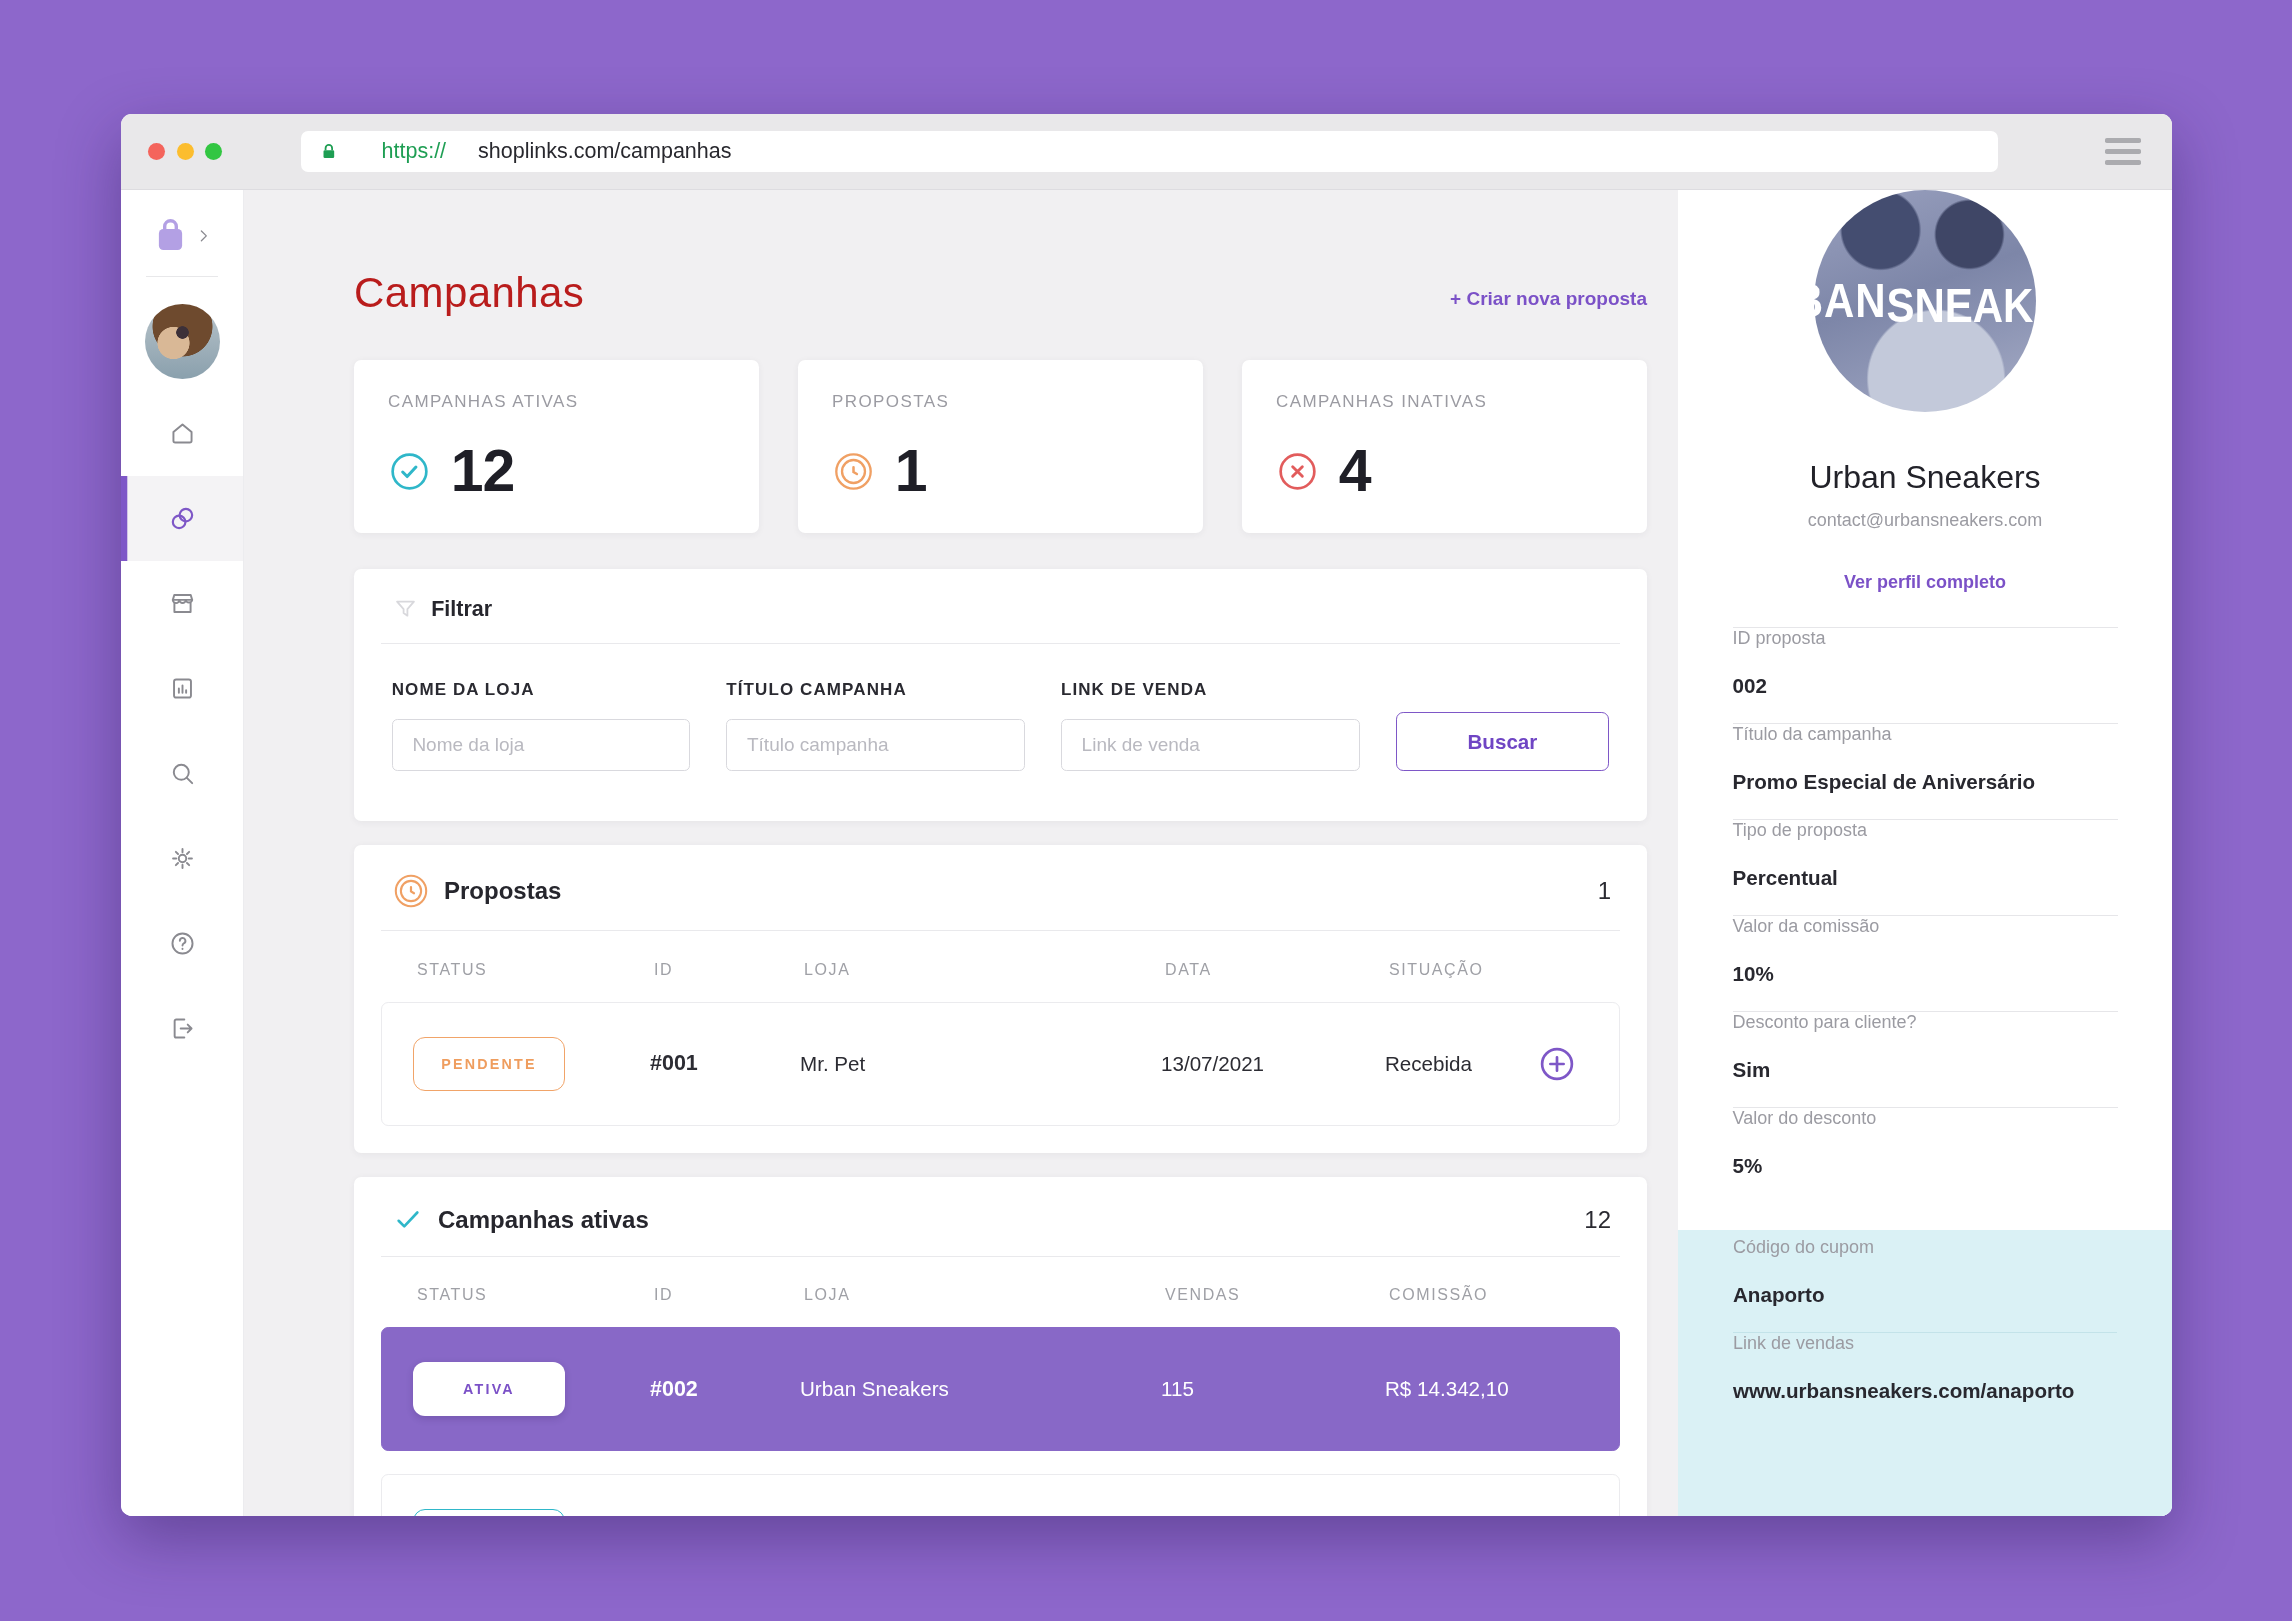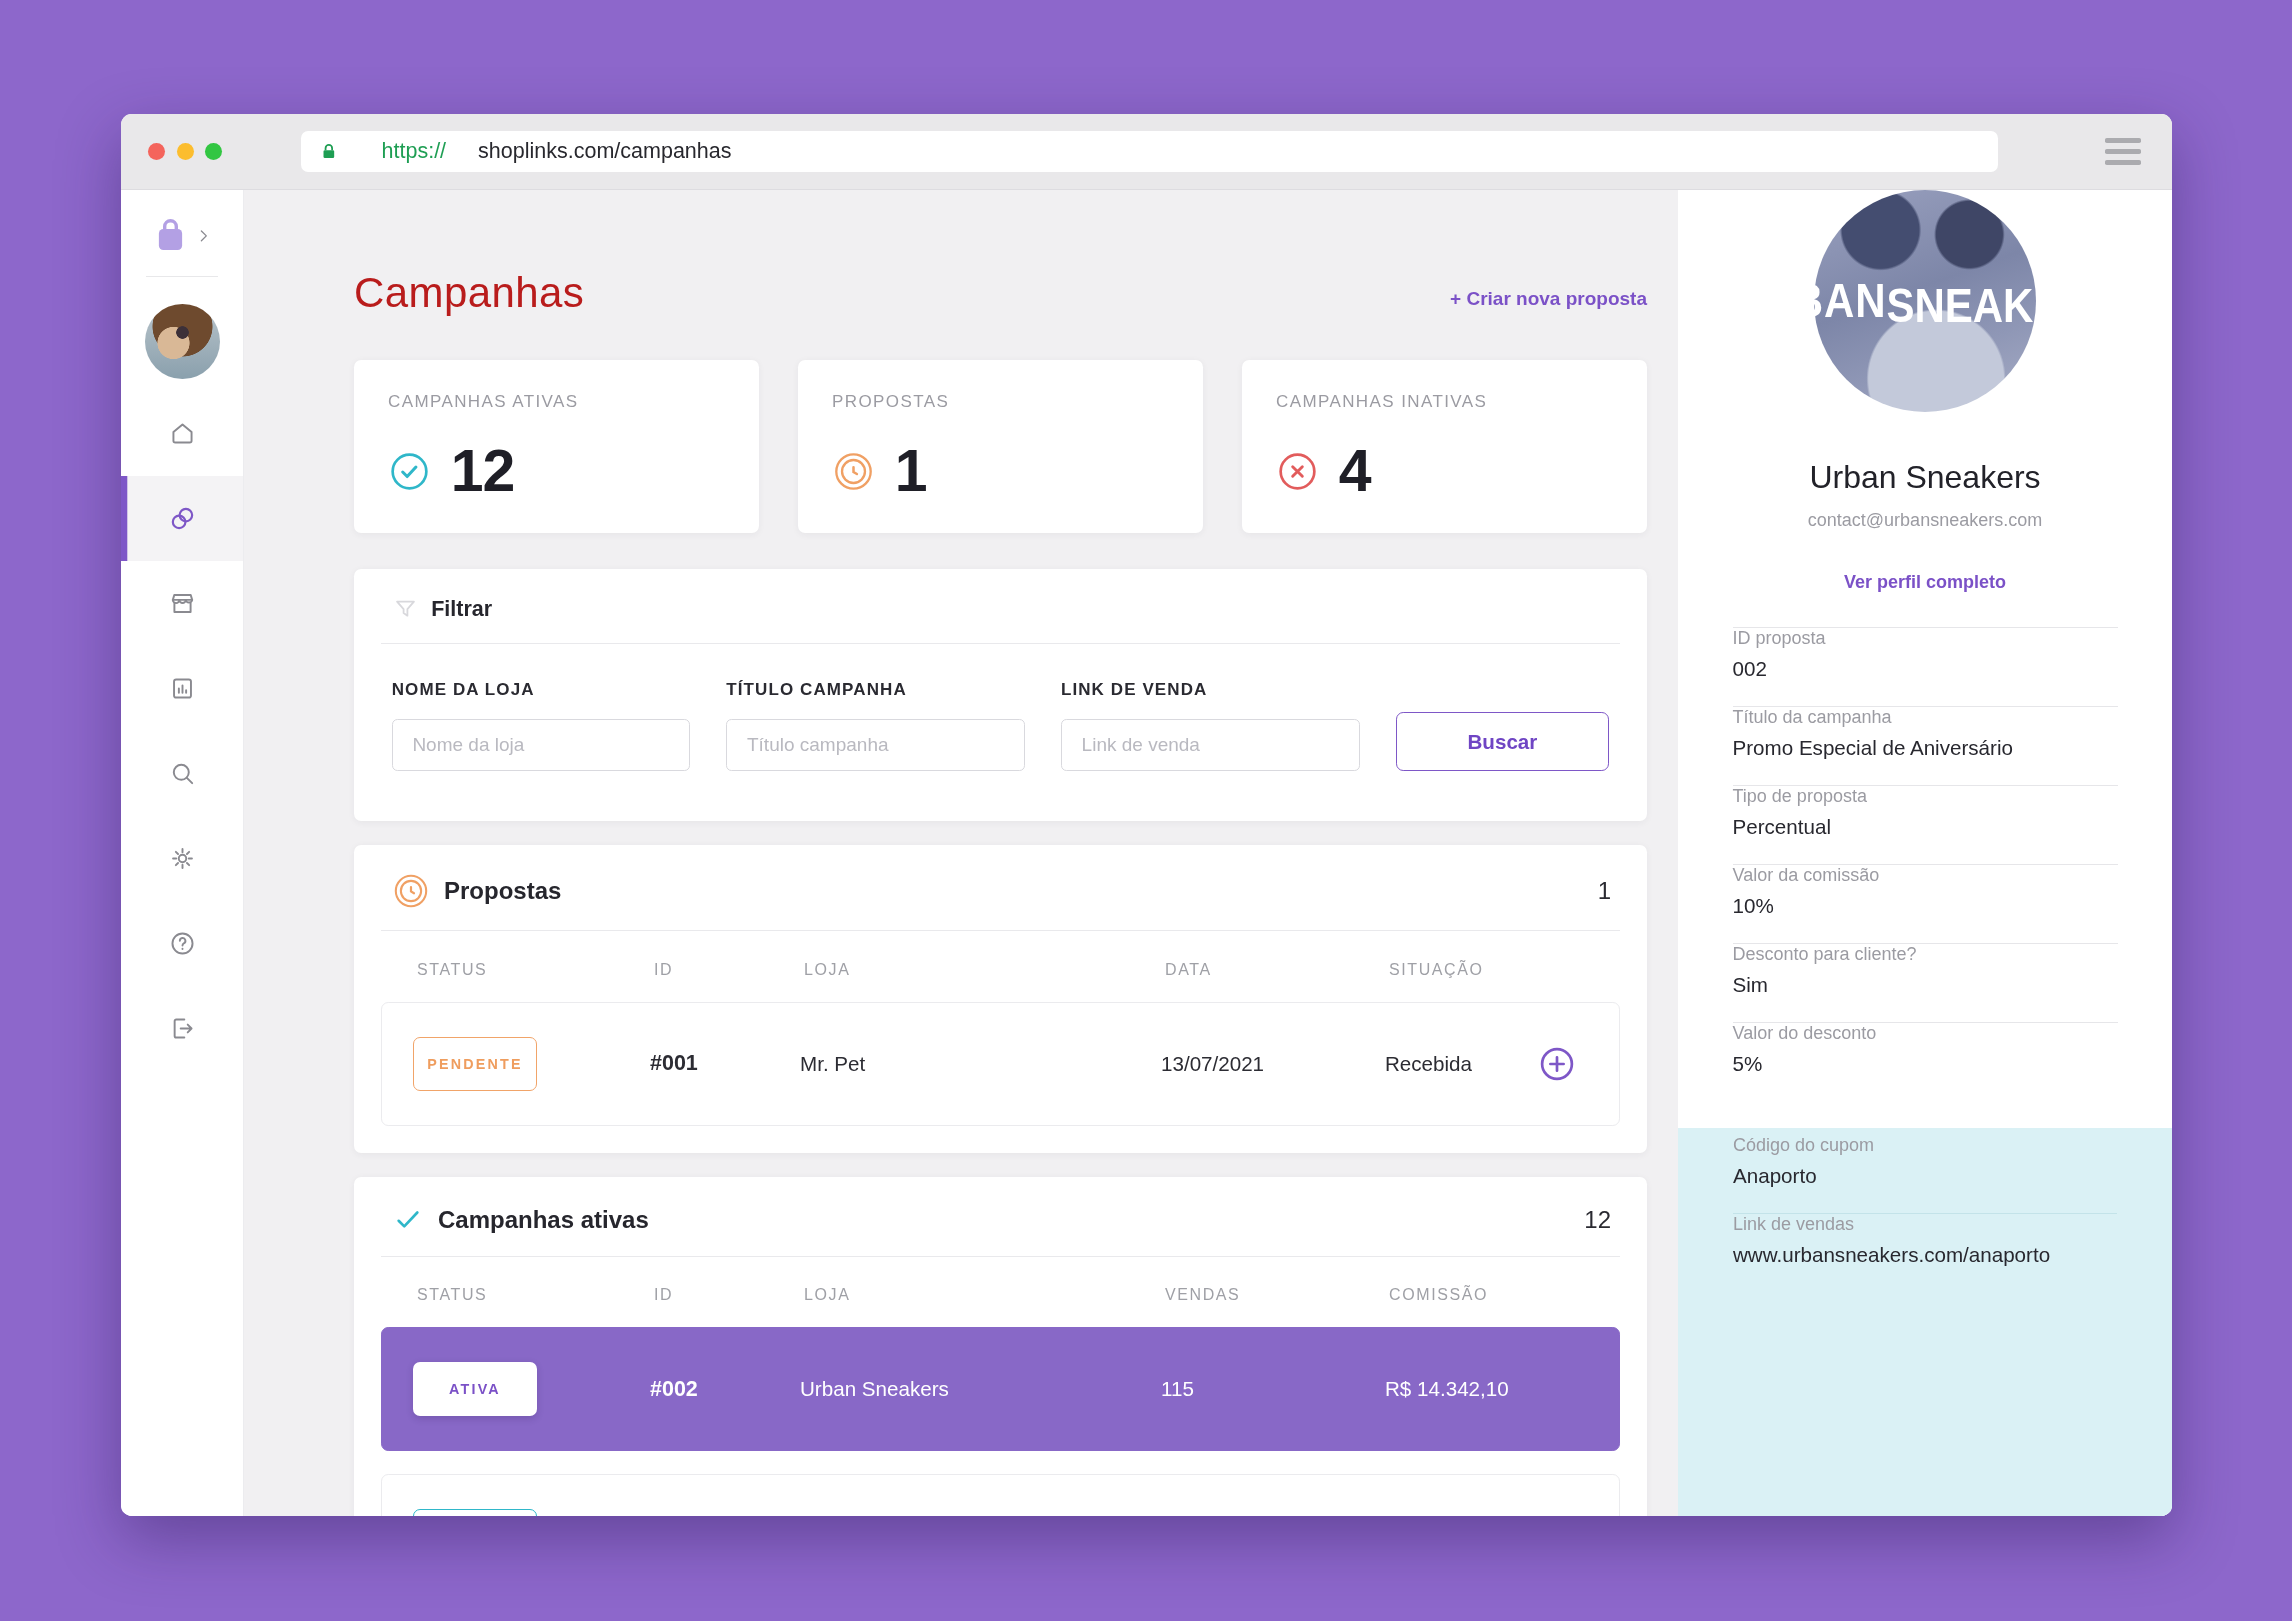--- a/index.html
+++ b/index.html
@@ -84,21 +84,21 @@
   .th { font-size:16px; letter-spacing:1.6px; color:#9fa0a6; font-weight:500; }
   .trow {
     margin-top:23px; padding:0 31px; height:124px;
     border:0.9px solid #ebebee; border-radius:7.2px; background:#fff;
   }
   .trow.selected { background:#8868c7; border-color:#8868c7; color:#fff; }
   .trow.selected .cell { color:#fff; }
   .cell { font-size:20.6px; color:#2c2c33; }
   .cell.id { font-weight:700; font-size:21.5px; }
   .badge {
-    width:124px; height:54px; border-radius:7px; display:flex; align-items:center; justify-content:center;
+    width:152px; height:54px; border-radius:12px; display:flex; align-items:center; justify-content:center;
     font-size:14.3px; font-weight:700; letter-spacing:2.2px; background:#fff;
   }
   .badge.pending { border:1.3px solid #f1a469; color:#ef9d5e; }
   .badge.active-teal { border:1.3px solid #2fb7c9; color:#2fb7c9; }
   .badge.active-white { border:none; color:#7b51c7; box-shadow:0 2.7px 7.2px rgba(40,20,80,.18); }
   .filter-card { margin-top:36px; padding:27px 27px 50px; }
   .filter-title-row { display:flex; align-items:center; gap:12.5px; padding-left:10.7px; }
   .filter-title { font-size:21.5px; font-weight:700; color:#26262d; }
   .filter-fields { display:flex; align-items:flex-end; gap:36px; margin-top:36px; padding:0 10.7px 0 10.7px; }
   .ffield { width:313px; }
@@ -133,21 +133,21 @@
   .brand-logo .l1 { font-size:42px; letter-spacing:0.9px; transform:scaleY(1.15); }
   .brand-logo .l2 { font-size:42px; letter-spacing:0; transform:scaleY(1.15); margin-top:9px; }
   .brand-name { margin-top:47px; font-size:32px; font-weight:500; color:#222229; }
   .brand-email { margin-top:14.3px; font-size:18px; color:#9b9ba2; }
   .profile-link { margin-top:41px; font-size:18px; font-weight:700; color:#7b51c7; cursor:pointer; }
   .pdivider { width:385px; height:0.9px; background:#e6e6e9; margin-top:34px; }
   .fields { width:385px; }
   .pfield { padding-bottom:25px; border-bottom:0.9px solid #e6e6e9; }
   .pfield:last-child { border-bottom:none; }
   .pfield .plabel { font-size:18px; color:#9b9ba2; }
-  .pfield .pvalue { font-size:20.6px; color:#28282f; margin-top:8px; }
+  .pfield .pvalue { font-size:20.6px; color:#28282f; margin-top:25px;font-weight:bold; }
   .coupon-section {
     margin-top:27px; background:#daf1f5; width:494px; flex:1;
     padding:7.2px 55px 27px;
   }
   .coupon-section .pfield { border-color:#c3e3e9; }
   
   svg { display:block; }
   .icon-stroke { stroke:#8a8a90; stroke-width:1.6; fill:none; stroke-linecap:round; stroke-linejoin:round; }
 </style>
 </head>

